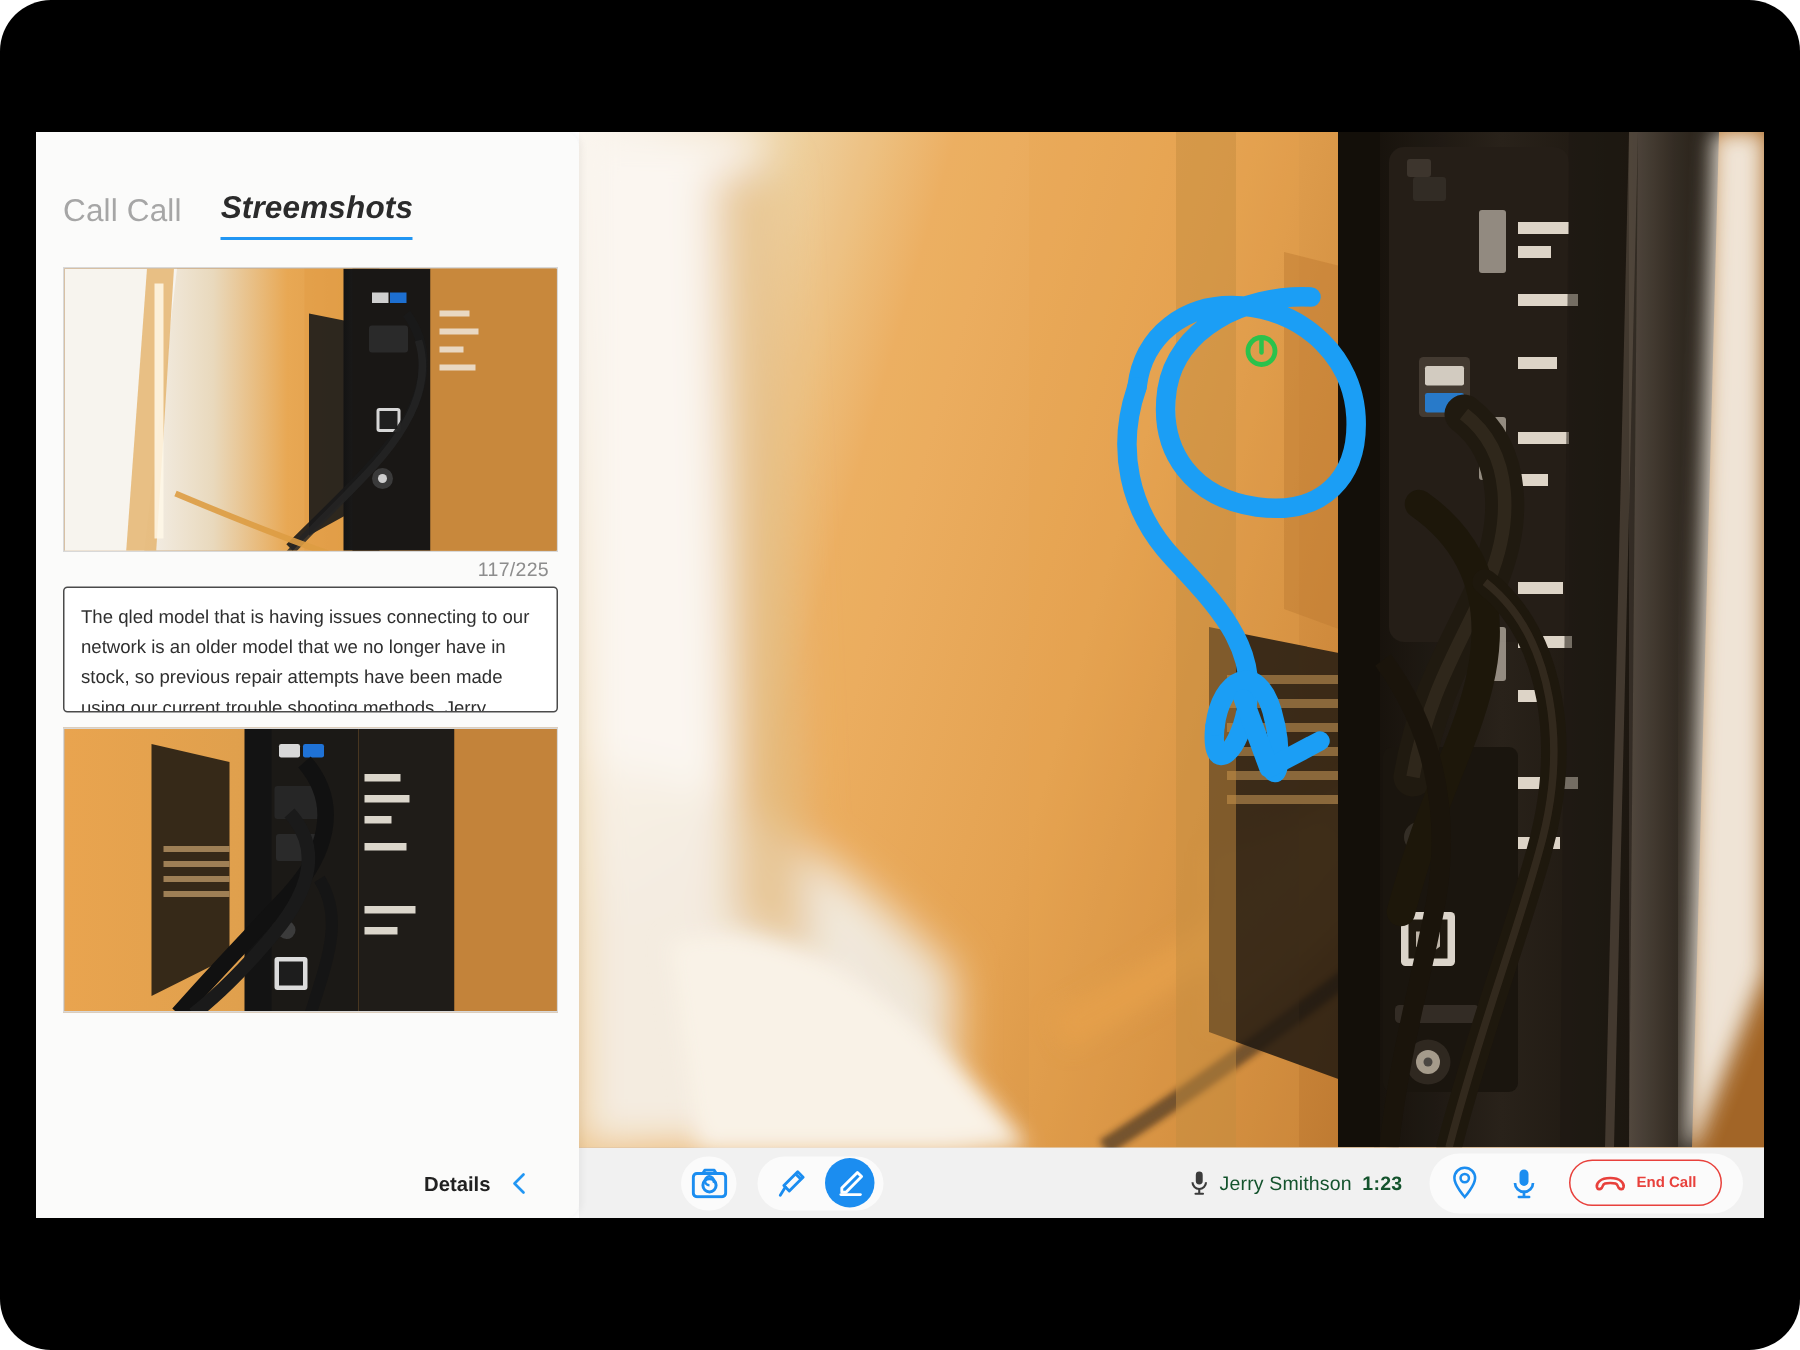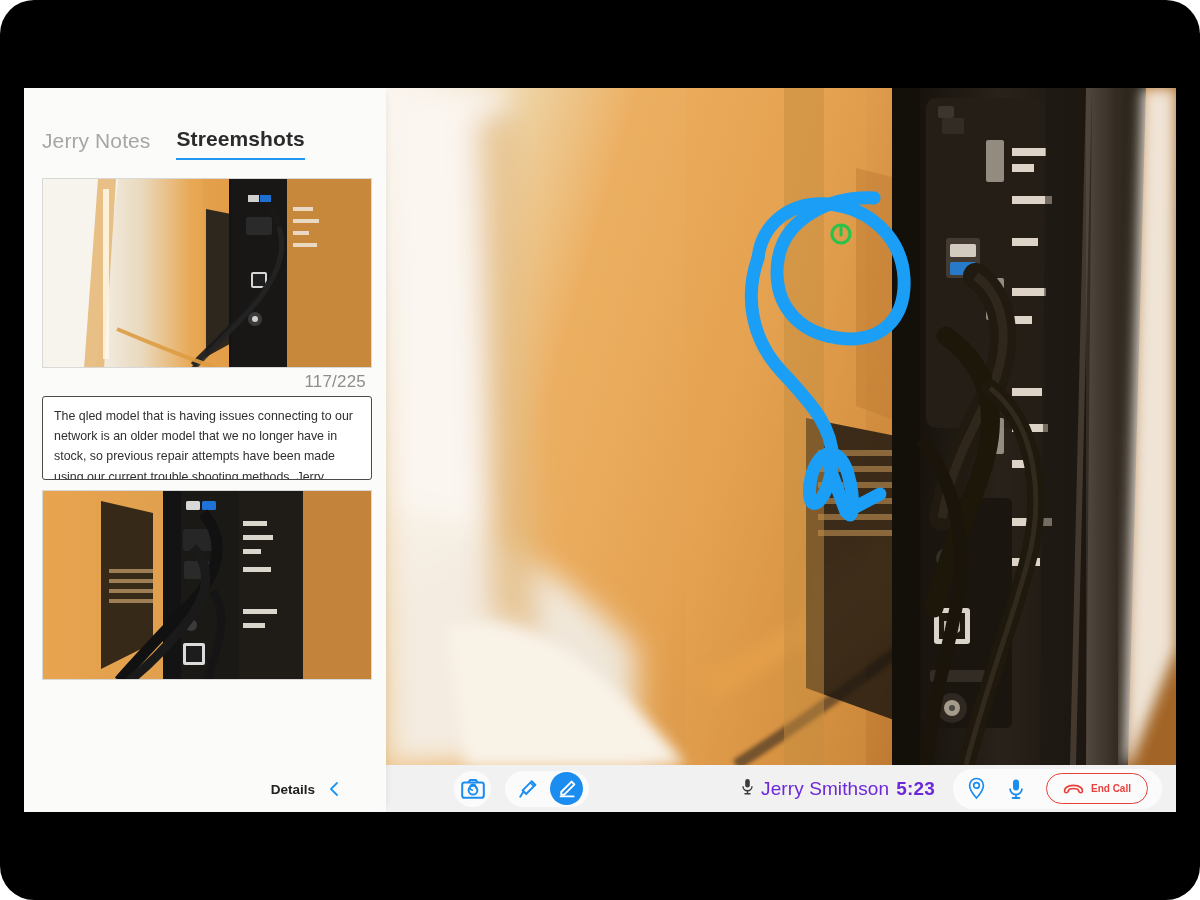--- a/index.html
+++ b/index.html
@@ -55,20 +55,21 @@
     color: #a6a6a6;
     padding-bottom: 7px;
     cursor: pointer;
     letter-spacing: .1px;
     white-space: nowrap;
   }
   .tab.active {
     color: #2b2b2b;
     font-weight: bold;
     border-bottom: 2.5px solid #2196f3;
+    font-style: italic;
   }
 
   .shot-list {
     position: absolute;
     top: 72px; left: 0;
     width: 362px;
     height: 652px;
     padding: 18px 18px 0 18px;
     overflow: hidden;
   }
@@ -77,21 +78,21 @@
 
   .thumb {
     position: relative;
     width: 330px; height: 190px;
     border: 1px solid #d8d8d8;
     background: #c58b45;
     overflow: hidden;
   }
   .counter {
     text-align: right;
-    font-size: 17px;
+    font-size: 13px;
     color: #8d8d8d;
     padding: 4px 2px 4px 0;
     letter-spacing: .2px;
   }
   .note-box {
     width: 330px;
     border: 1px solid #4a4a4a;
     border-radius: 3px;
     padding: 9px 11px 0 11px;
     height: 84px;
@@ -103,21 +104,21 @@
     cursor: text;
   }
   .note-box.empty {
     color: #9a9a9a;
     height: 52px;
     border-color: #4a4a4a;
   }
 
   #details-bar {
     position: absolute;
-    bottom: 0; left: 0;
+    bottom: 0; left: 12px;
     width: 329px; height: 46px;
     background: #fbfbfa;
     display: flex;
     align-items: center;
     justify-content: flex-end;
     padding-right: 12px;
     gap: 13px;
     border-bottom-right-radius: 10px;
   }
   #details-label {
@@ -163,23 +164,23 @@
     width: 33px; height: 33px;
     border-radius: 50%;
     display: flex;
     align-items: center;
     justify-content: center;
     cursor: pointer;
   }
   .circ-btn.active-tool { background: #1b8df0; }
 
   .speaker-wrap {
-    display: flex; gap: 7px;
+    display: flex; align-items: center; gap: 7px;
     margin-left: auto;
-    font-size: 19px; color: #6d28d9;
+    font-size: 13px; color: #14532d;
   }
   #speaker-name { letter-spacing: .1px; }
   #call-timer { font-weight: bold; letter-spacing: .2px; }
 
   #end-call-btn {
     display: flex; align-items: center; gap: 7px;
     border: 1.4px solid #e8413c;
     border-radius: 20px;
     height: 31px;
     padding: 0 16px;
@@ -192,21 +193,21 @@
 </style>
 </head>
 <body>
 
 <div id="device-frame">
   <div id="screen">
 
     <div id="sidebar">
 
       <div class="tabs">
-        <div class="tab">Jerry Notes</div>
+        <div class="tab">Call Call</div>
         <div class="tab active">Streemshots</div>
       </div>
 
       <div class="shot-list">
 
         <div class="shot-card">
           <div class="thumb">
             <svg viewBox="0 0 330 190" width="330" height="190" preserveAspectRatio="none">
               <defs>
                 <linearGradient id="t1bg" x1="0" y1="0" x2="1" y2="0">
@@ -502,21 +503,21 @@
 
         <div class="speaker-wrap">
           <span style="display:flex;">
             <svg width="13" height="17" viewBox="0 0 13 17">
               <rect x="4.2" y="1" width="4.6" height="8.6" rx="2.3" fill="#3b3b3b"></rect>
               <path d="M2 8.2 a4.5 4.5 0 0 0 9 0" fill="none" stroke="#3b3b3b" stroke-width="1.4"></path>
               <path d="M6.5 12.8 V15.6 M4 15.8 H9" stroke="#3b3b3b" stroke-width="1.4" stroke-linecap="round"></path>
             </svg>
           </span>
           <span id="speaker-name">Jerry Smithson</span>
-          <span id="call-timer">5:23</span>
+          <span id="call-timer">1:23</span>
         </div>
 
         <div class="pill" style="margin-left:18px;margin-right:14px;padding:0 14px;gap:22px;height:40px;">
           <span style="display:flex;cursor:pointer;">
             <svg width="19" height="23" viewBox="0 0 19 23">
               <path d="M9.5 1.5 C5.6 1.5 2.6 4.5 2.6 8.4 C2.6 13.3 9.5 21 9.5 21 C9.5 21 16.4 13.3 16.4 8.4 C16.4 4.5 13.4 1.5 9.5 1.5 Z" fill="none" stroke="#1b8df0" stroke-width="1.7"></path>
               <circle cx="9.5" cy="8.4" r="2.8" fill="none" stroke="#1b8df0" stroke-width="1.7"></circle>
             </svg>
           </span>
           <span style="display:flex;cursor:pointer;">

